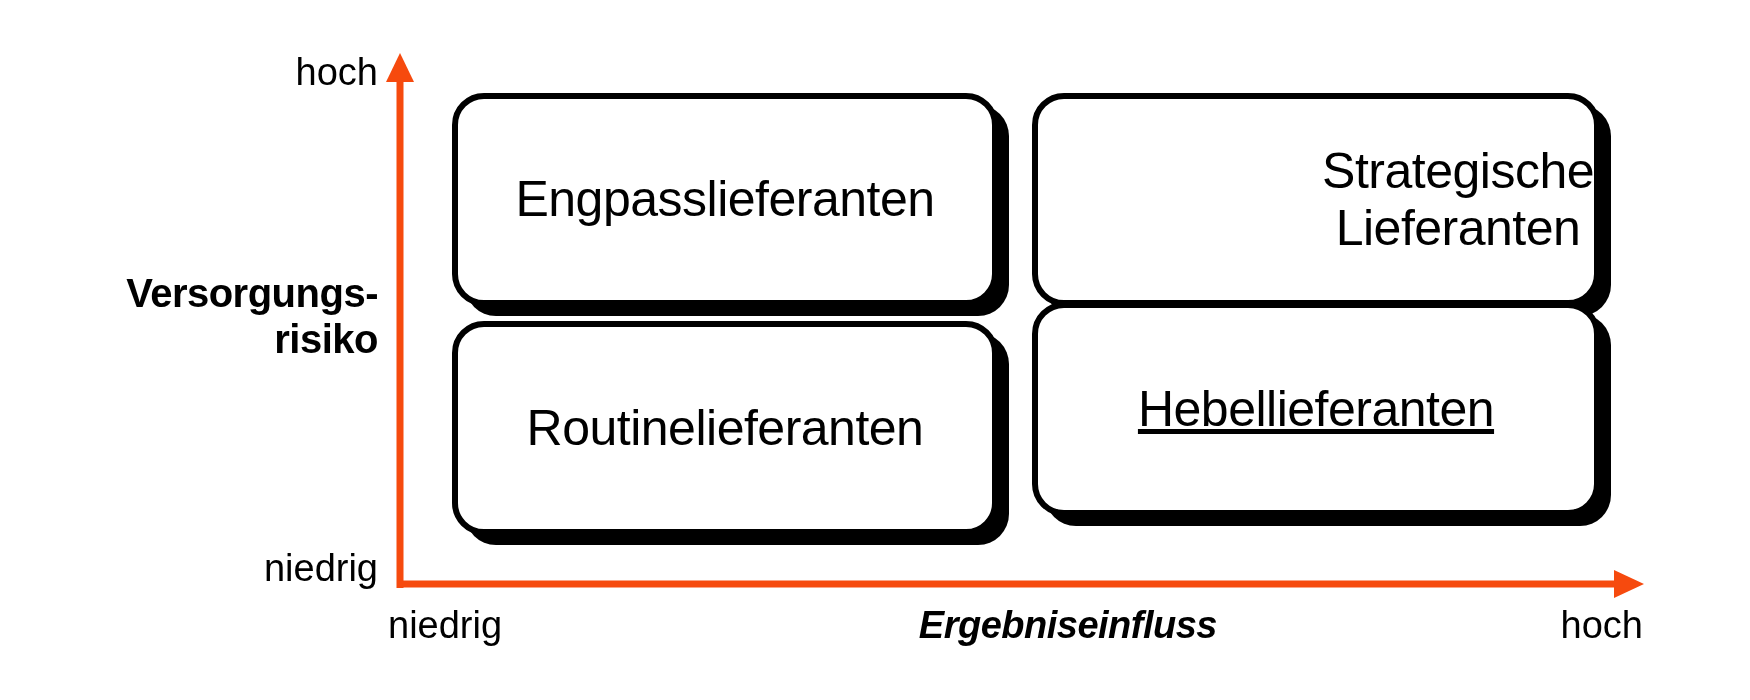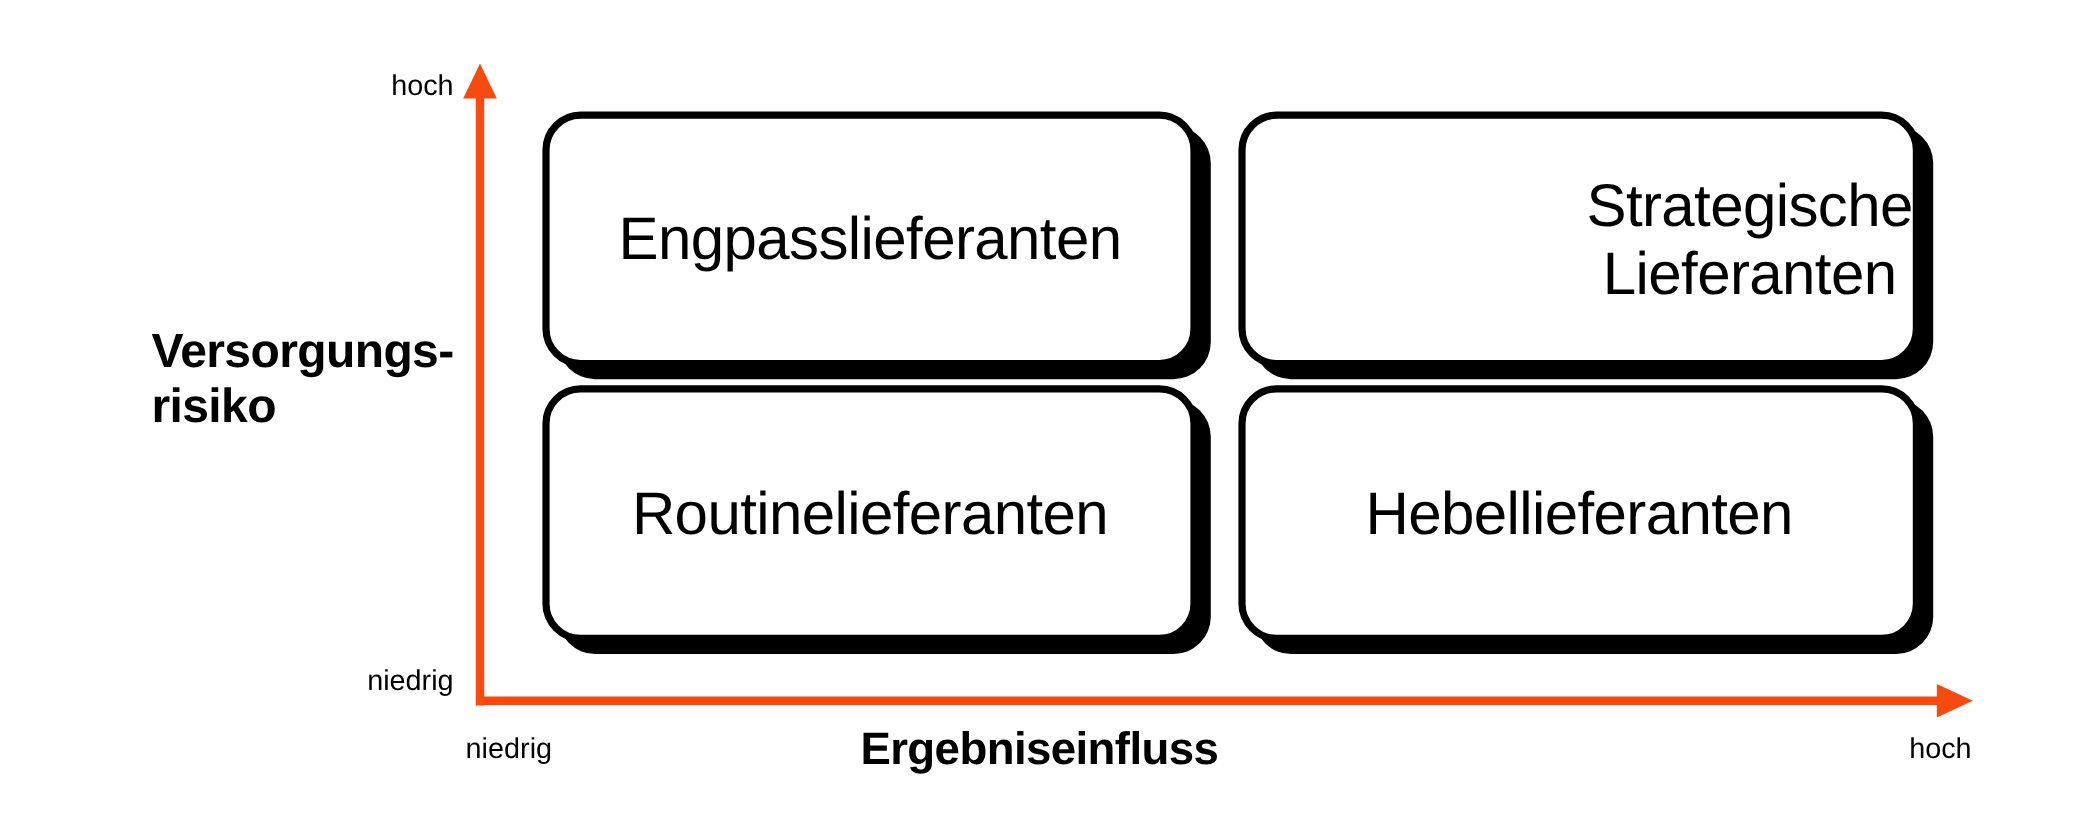--- a/index.html
+++ b/index.html
@@ -43,41 +43,41 @@
   .quad-label {
     font-size: 50px;
     line-height: 57px;
     letter-spacing: -0.5px;
     color: var(--ink);
     white-space: pre-line;
   }
   .box-tl { left: 452px;  top: 93px;  width: 546px; height: 213px; }
   .box-tr { left: 1032px; top: 93px;  width: 568px; height: 213px; justify-content: flex-end; }
   .box-bl { left: 452px;  top: 321px; width: 546px; height: 214px; text-align: center; }
-  .box-br { left: 1032px; top: 321px; width: 568px; height: 214px; }
+  .box-br { left: 1032px; top: 302px; width: 568px; height: 214px; text-decoration: underline; }
 
   .tick-label {
     position: absolute;
-    font-size: 24px;
+    font-size: 38px;
     line-height: 42px;
     color: var(--ink);
     white-space: nowrap;
   }
   .axis-title {
     position: absolute;
     font-weight: bold;
     color: var(--ink);
     letter-spacing: -0.5px;
     white-space: pre-line;
   }
   .y-hoch    { right: 1372px; top: 51px;  text-align: right; }
   .y-niedrig { right: 1372px; top: 547px; text-align: right; }
-  .y-title   { right: 1372px; top: 270px; font-size: 40px; line-height: 46px; text-align: left; }
+  .y-title   { right: 1372px; top: 270px; font-size: 40px; line-height: 46px; text-align: right; }
   .x-niedrig { left: 388px;  top: 604px; }
-  .x-title   { left: 717px;  top: 602px; width: 500px; font-size: 38px; line-height: 46px; text-align: left; }
+  .x-title   { left: 717px;  top: 602px; width: 500px; font-size: 38px; line-height: 46px; text-align: right; font-style: italic; }
   .x-hoch    { right: 107px; top: 604px; text-align: right; }
 </style>
 </head>
 <body>
 
 <div class="canvas">
 
   <svg class="axes-svg" viewBox="0 0 1750 700" xmlns="http://www.w3.org/2000/svg">
     <g>
       <line x1="400" y1="588" x2="400" y2="80"></line>

